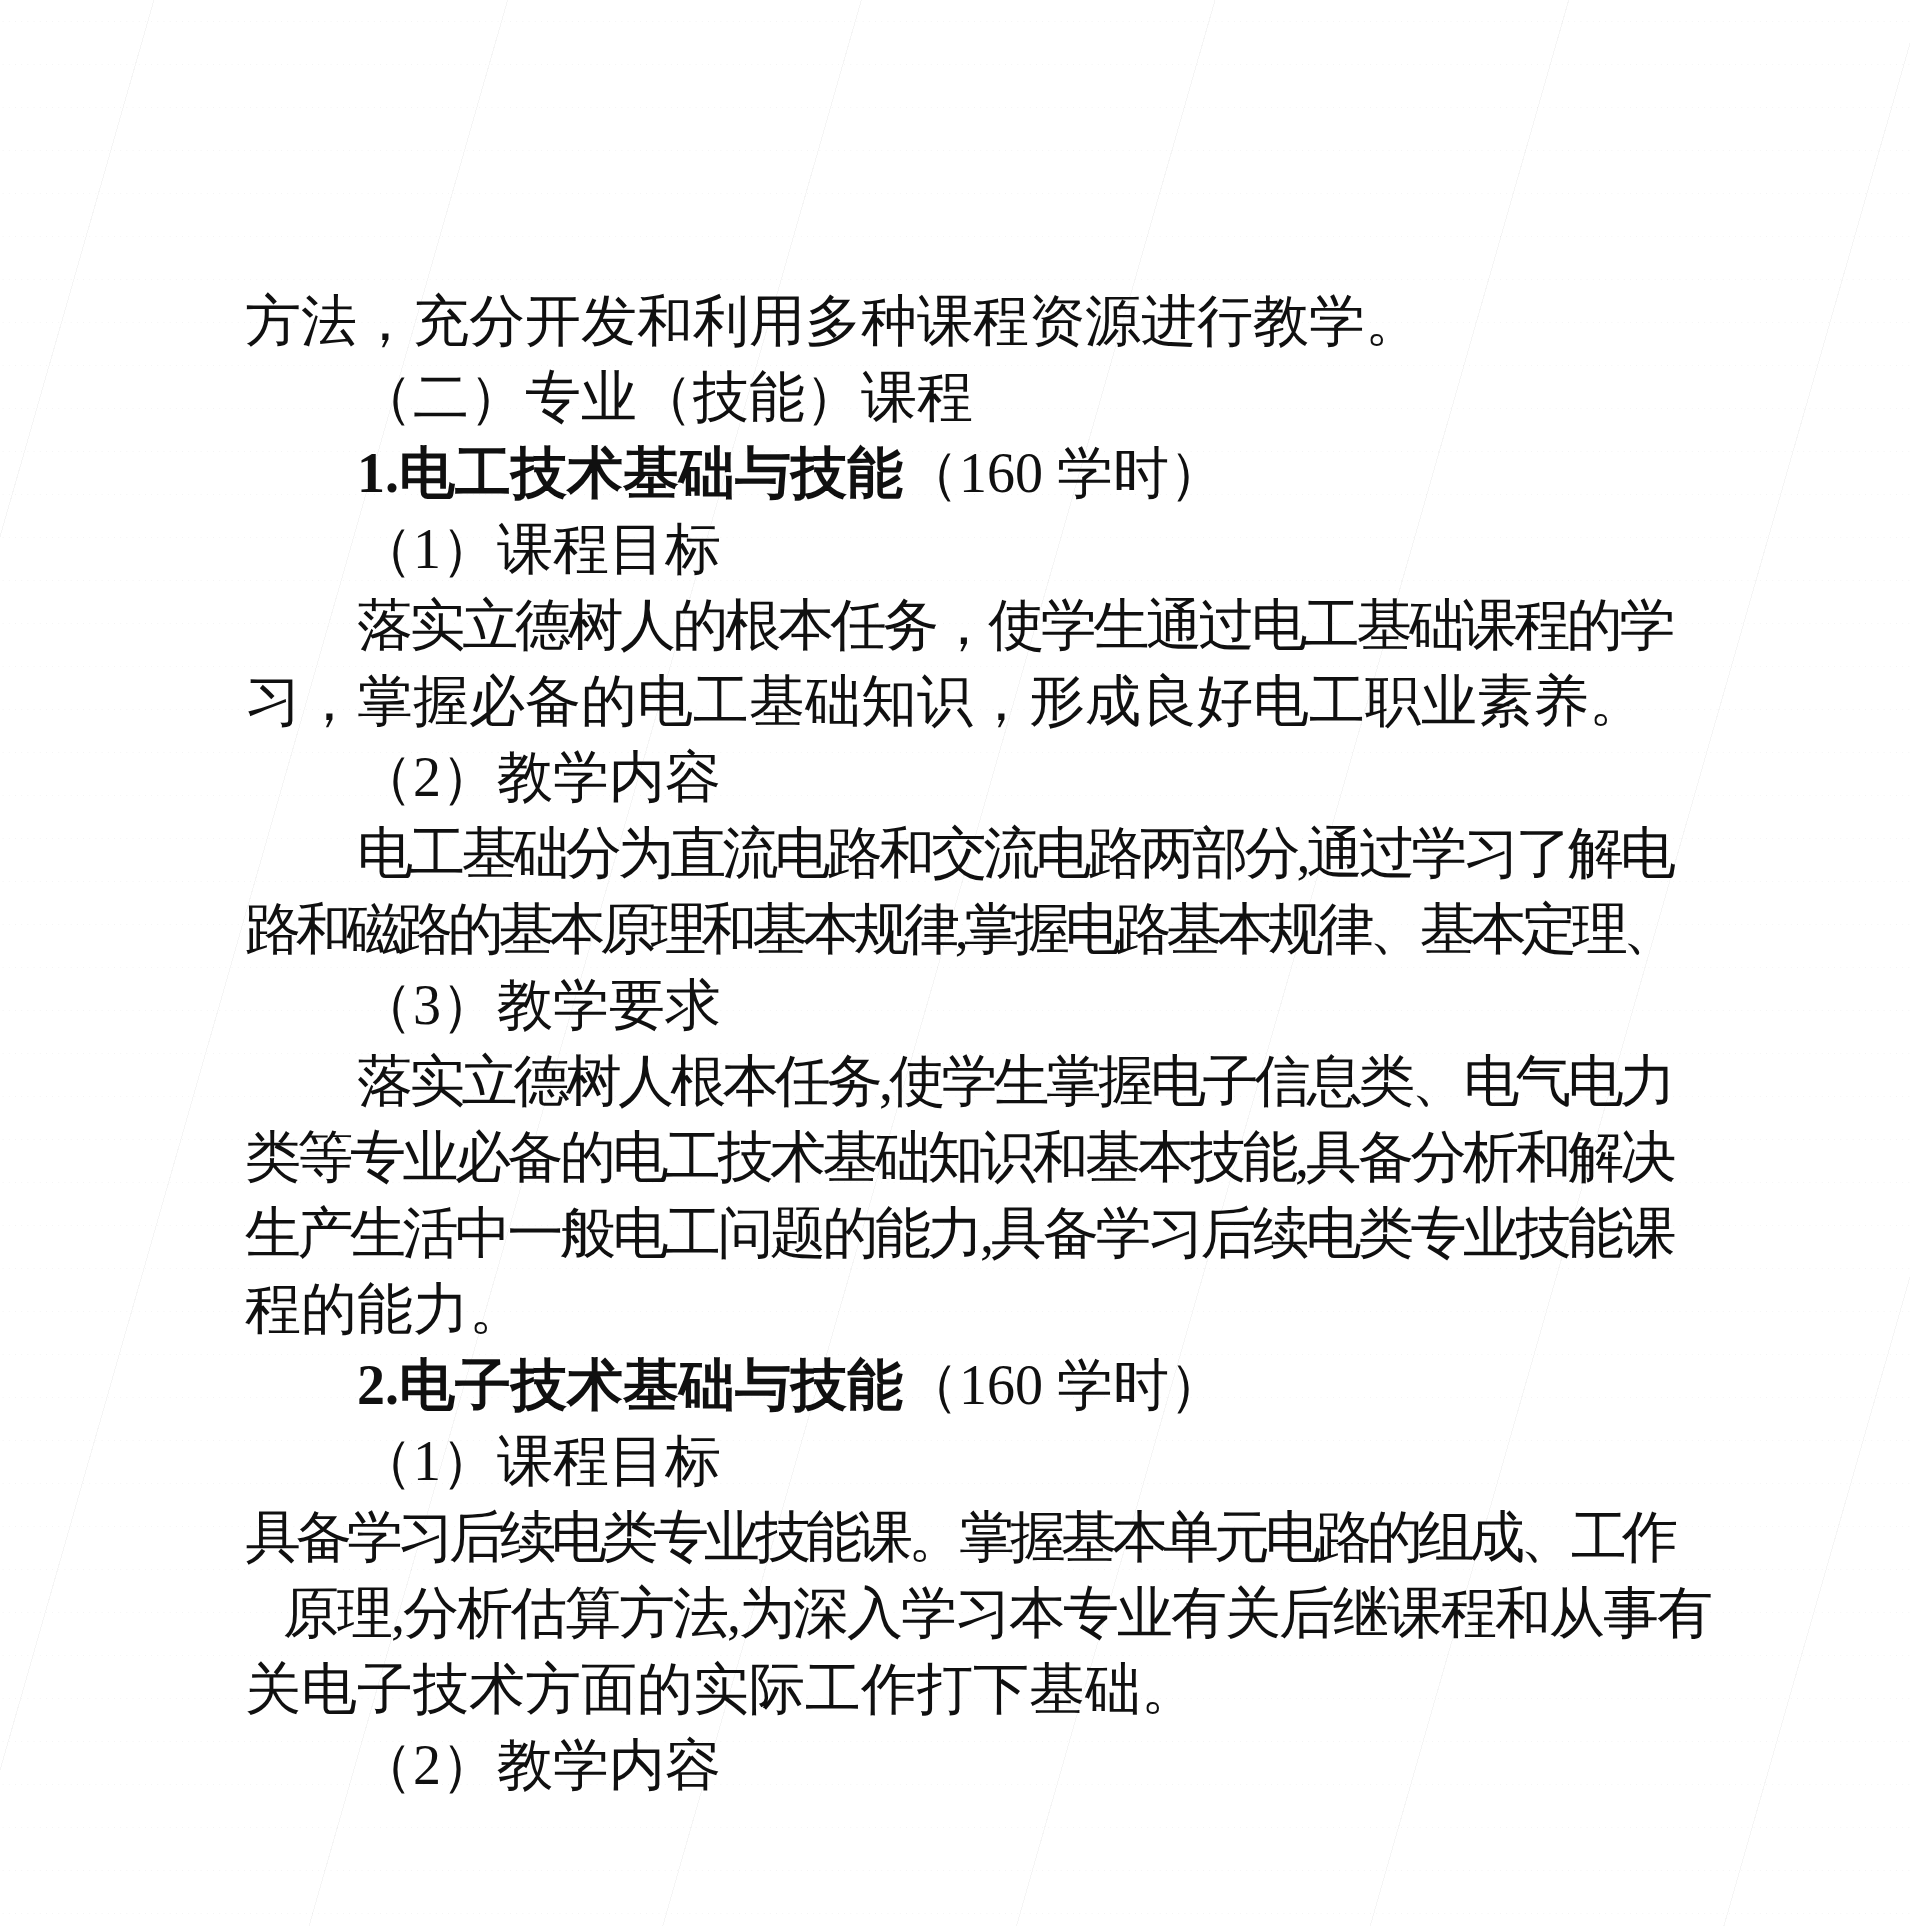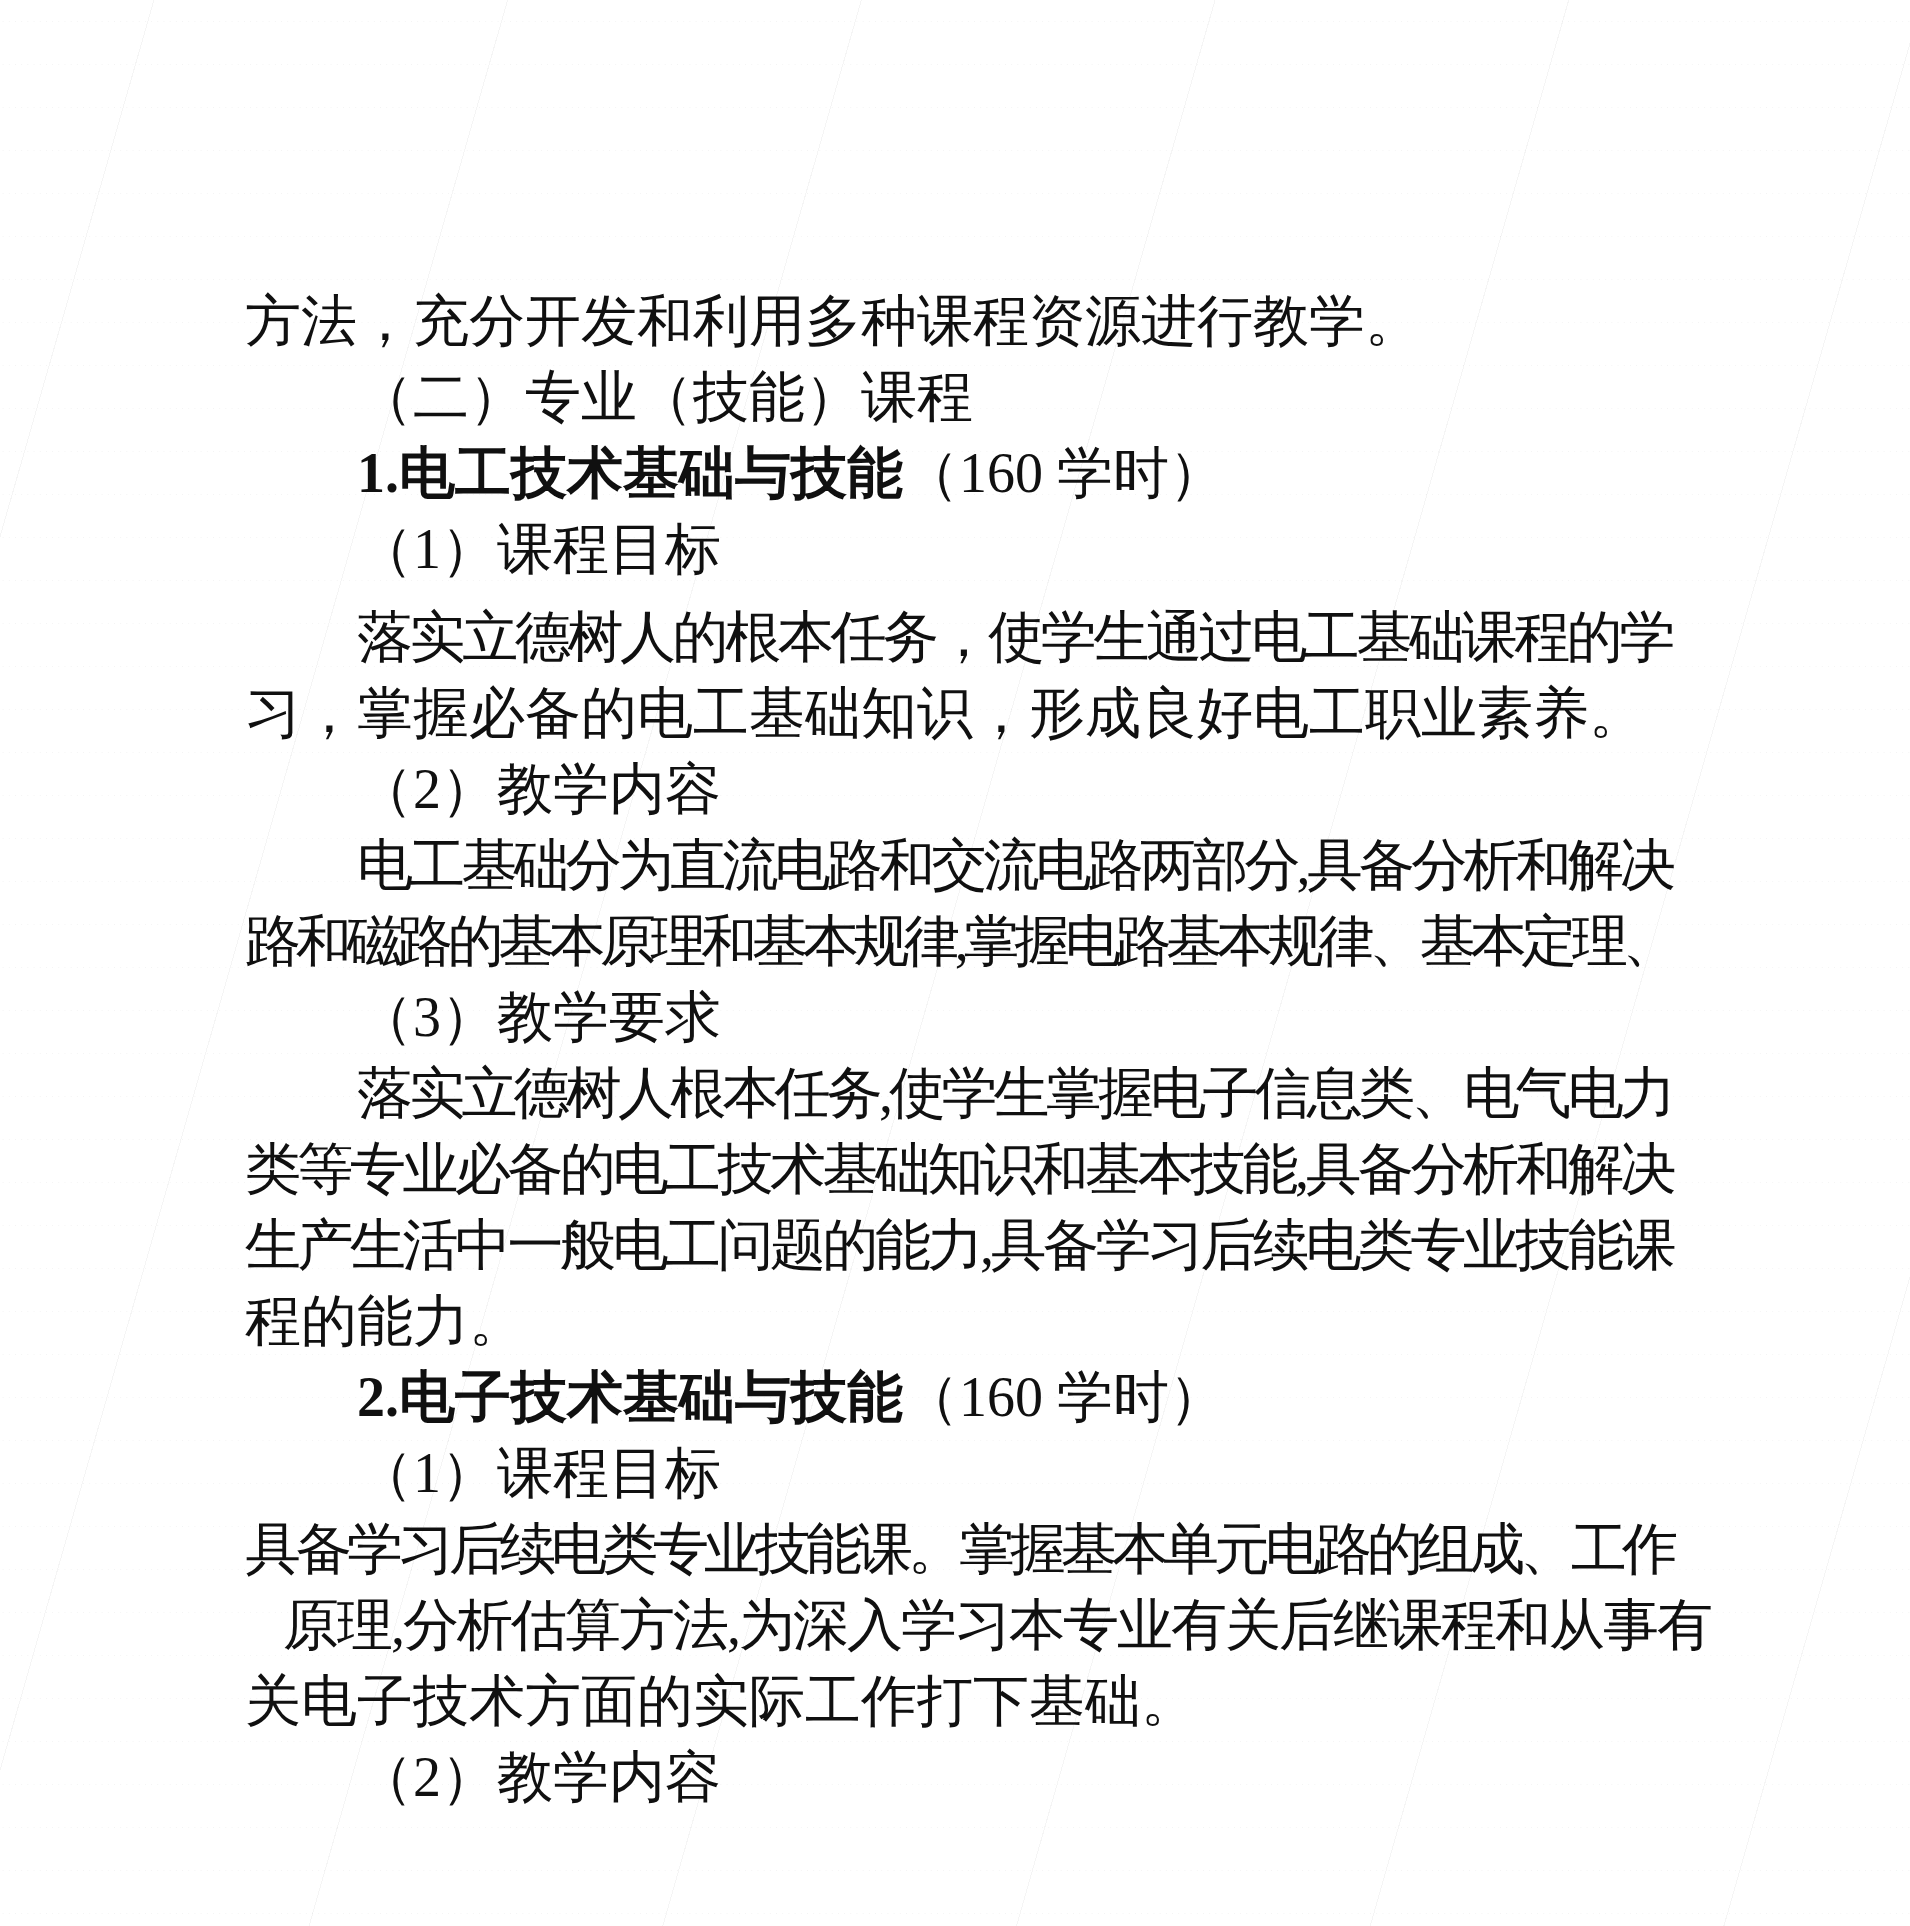--- a/index.html
+++ b/index.html
@@ -50,24 +50,24 @@
 
 <div class="page">
   <div class="bg-dots"></div>
   <div class="bg-diag"></div>
 
   <div class="text-block">
       <div class="line"><span class="">方法，充分开发和利用多种课程资源进行教学。</span></div>
       <div class="line ind"><span class="">（二）专业（技能）课程</span></div>
       <div class="line ind"><span class="b">1.电工技术基础与技能</span><span class="">（160 学时）</span></div>
       <div class="line ind"><span class="">（1）课程目标</span></div>
-      <div class="line ind" style="letter-spacing: -3.4px; margin-top: 12px;"><span class="">落实立德树人的根本任务，使学生通过电工基础课程的学</span></div>
+      <div class="line ind" style="letter-spacing: -3.4px;"><span class="">落实立德树人的根本任务，使学生通过电工基础课程的学</span></div>
       <div class="line"><span class="">习，掌握必备的电工基础知识，形成良好电工职业素养。</span></div>
       <div class="line ind"><span class="">（2）教学内容</span></div>
-      <div class="line ind" style="letter-spacing: -3.8px;"><span class="">电工基础分为直流电路和交流电路两部分,具备分析和解决</span></div>
+      <div class="line ind" style="letter-spacing: -3.8px;"><span class="">电工基础分为直流电路和交流电路两部分,通过学习了解电</span></div>
       <div class="line" style="letter-spacing: -5.3px;"><span class="">路和磁路的基本原理和基本规律,掌握电路基本规律、基本定理、</span></div>
       <div class="line ind"><span class="">（3）教学要求</span></div>
       <div class="line ind" style="letter-spacing: -3.8px;"><span class="">落实立德树人根本任务,使学生掌握电子信息类、电气电力</span></div>
       <div class="line" style="letter-spacing: -3.5px; text-align: right;"><span class="">类等专业必备的电工技术基础知识和基本技能,具备分析和解决</span></div>
       <div class="line" style="letter-spacing: -3.5px;"><span class="">生产生活中一般电工问题的能力,具备学习后续电类专业技能课</span></div>
       <div class="line"><span class="">程的能力。</span></div>
       <div class="line ind"><span class="b">2.电子技术基础与技能</span><span class="">（160 学时）</span></div>
       <div class="line ind"><span class="">（1）课程目标</span></div>
       <div class="line" style="letter-spacing: -5px;"><span class="">具备学习后续电类专业技能课。掌握基本单元电路的组成、工作</span></div>
       <div class="line" style="letter-spacing: -2px; margin-left: 38px;"><span class="">原理,分析估算方法,为深入学习本专业有关后继课程和从事有</span></div>

